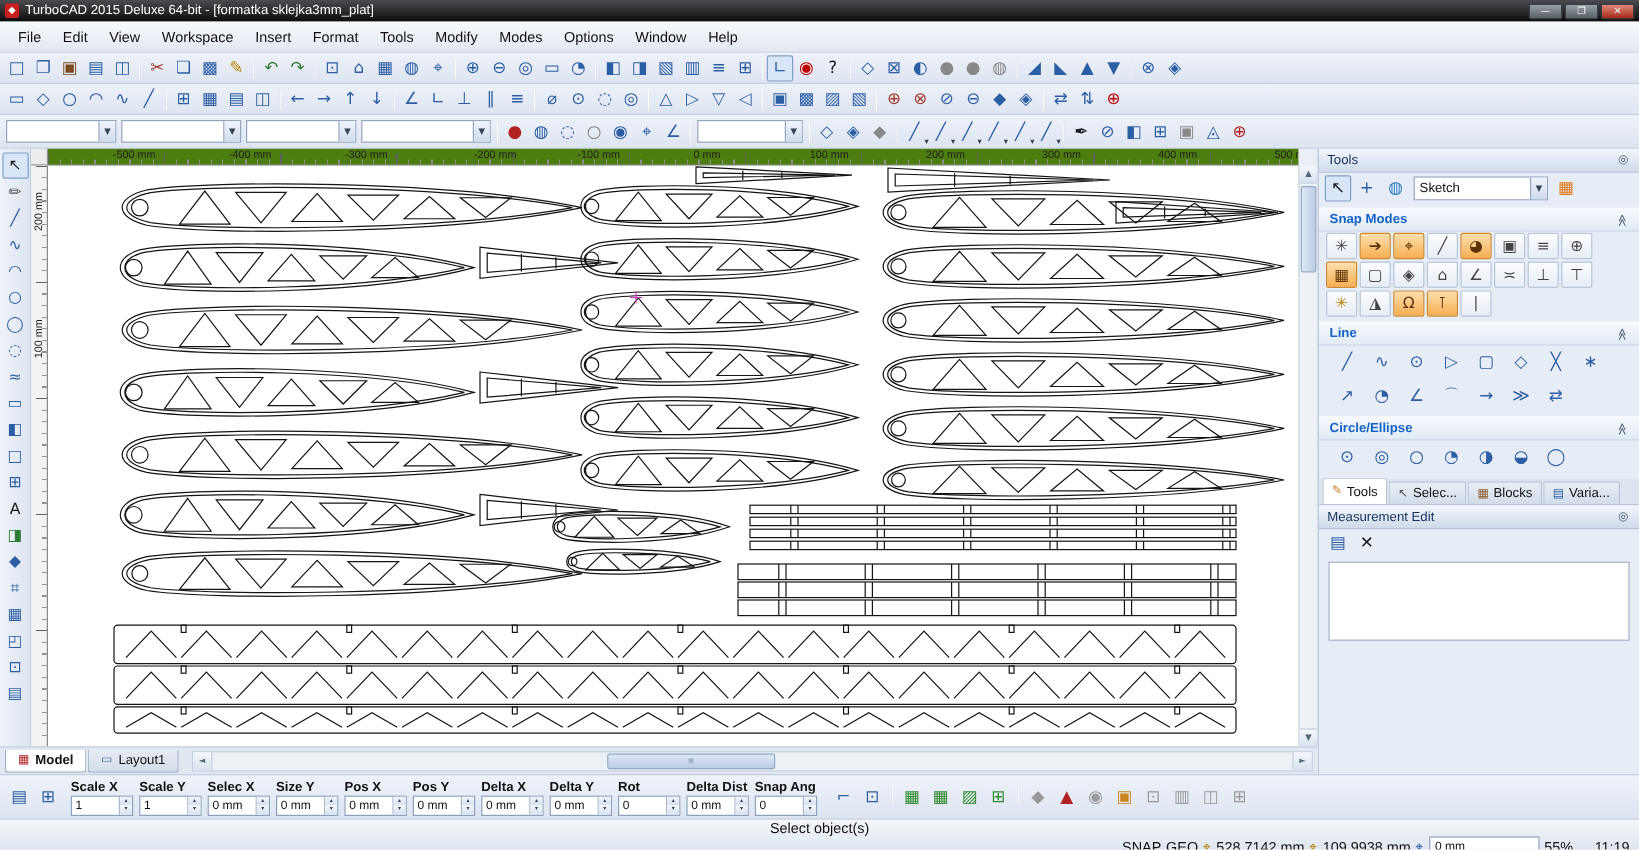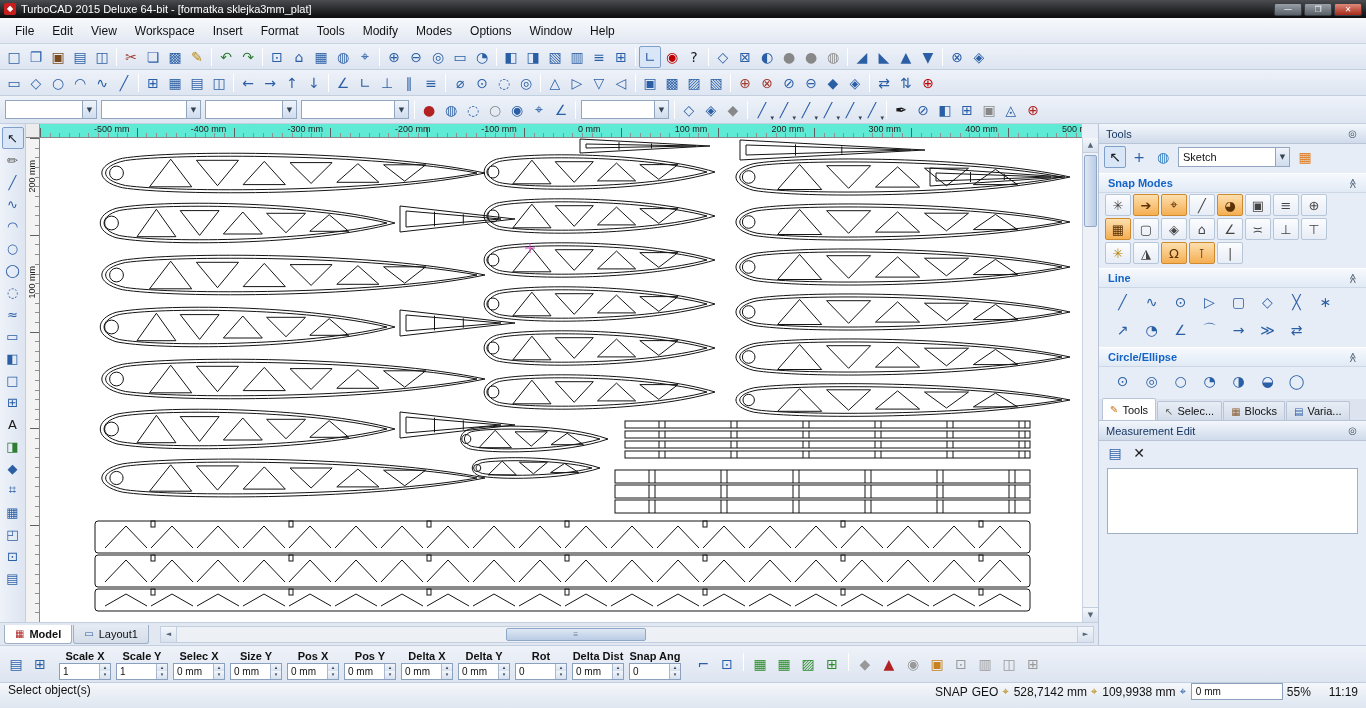--- a/index.html
+++ b/index.html
@@ -28,21 +28,21 @@
 .tbcombo{height:19px;background:#fff;border:1px solid #93a6bf;display:flex;align-items:center;margin:0 2px;flex:0 0 auto;position:relative;font-size:11px;padding-left:4px;}
 .tbcombo .arr{position:absolute;right:0;top:0;bottom:0;width:14px;background:linear-gradient(#f0f4fa,#cfdced);border-left:1px solid #93a6bf;font-size:7px;display:flex;align-items:center;justify-content:center;color:#345;font-family:"DejaVu Sans",sans-serif;}
 .lsarr{position:absolute;right:-1px;bottom:-1px;font-size:7px;color:#345;}
 
 
 #lefttb{position:absolute;left:0;top:124px;width:26px;height:498px;background:linear-gradient(90deg,#eef2f9,#dde5f1);border-right:1px solid #c3cedf;display:flex;flex-direction:column;align-items:center;padding-top:3px;}
 #lefttb .tbi{width:22px;height:22px;font-size:13px;}
 
 
 #rcorner{position:absolute;left:26px;top:124px;width:14px;height:14px;background:#ececec;border-right:1px solid #999;border-bottom:1px solid #888;}
-#rtop{position:absolute;left:40px;top:124px;width:1042px;height:14px;background:#5eead4;border-bottom:1px solid #888;overflow:hidden;}
+#rtop{position:absolute;left:40px;top:124px;width:1042px;height:14px;background:#4d7c0f;border-bottom:1px solid #888;overflow:hidden;}
 #rtop .t1{position:absolute;bottom:0;left:0;width:100%;height:4px;background:repeating-linear-gradient(90deg,#909090 0 1px,transparent 1px 9.68px);}
 #rtop .t2{position:absolute;bottom:0;left:0;width:100%;height:9px;background:repeating-linear-gradient(90deg,#606060 0 1px,transparent 1px 96.8px);}
 .hlab{position:absolute;top:0;font-size:9px;color:#222;white-space:nowrap;}
 #rleft{position:absolute;left:26px;top:138px;width:14px;height:484px;background:#f3f3f3;border-right:1px solid #888;overflow:hidden;}
 #rleft .t1{position:absolute;right:0;top:0;height:100%;width:4px;background:repeating-linear-gradient(180deg,#909090 0 1px,transparent 1px 9.68px);}
 #rleft .t2{position:absolute;right:0;top:0;height:100%;width:9px;background:repeating-linear-gradient(180deg,#606060 0 1px,transparent 1px 96.8px);}
 .vlab{position:absolute;left:1px;writing-mode:vertical-rl;transform:rotate(180deg);font-size:9px;color:#222;}
 #canvas{position:absolute;left:40px;top:138px;width:1042px;height:484px;background:#fff;}
 #vscroll{position:absolute;left:1082px;top:138px;width:16px;height:484px;background:#eef1f6;border-left:1px solid #c9d2e0;}
 .sbtn{height:15px;width:100%;display:flex;align-items:center;justify-content:center;font-size:7px;color:#567;background:linear-gradient(#f4f7fb,#d8e1ee);border-bottom:1px solid #c3cedf;font-family:"DejaVu Sans",sans-serif;}
@@ -76,27 +76,27 @@
 .hbtn{width:16px;height:100%;display:flex;align-items:center;justify-content:center;font-size:7px;color:#567;background:linear-gradient(#f4f7fb,#d8e1ee);font-family:"DejaVu Sans",sans-serif;}
 .hbtn.left{border-right:1px solid #c3cedf;}
 .hbtn.right{position:absolute;right:0;border-left:1px solid #c3cedf;}
 .hthumb{position:absolute;left:345px;width:140px;top:1px;bottom:1px;background:linear-gradient(#dfe8f4,#b9cbe4);border:1px solid #8fa8c8;border-radius:2px;display:flex;align-items:center;justify-content:center;font-size:8px;color:#68829f;}
 
 
 #coordrow{position:absolute;left:0;top:645px;width:1366px;height:37px;background:linear-gradient(#eef2f9,#dde5f1);border-top:1px solid #c3cedf;display:flex;align-items:center;padding:0 5px;overflow:hidden;}
 .cicons{display:flex;gap:2px;margin-right:8px;}
 #coordfields{display:flex;}
 .cg{display:flex;flex-direction:column;margin-right:5px;min-width:52px;}
-.cl{font-size:11px;font-weight:bold;height:14px;line-height:15px;white-space:nowrap;text-align:center;}
+.cl{font-size:11px;font-weight:bold;height:14px;line-height:15px;white-space:nowrap;}
 .cf{width:52px;height:17px;background:#fff;border:1px solid #8aa0bd;display:flex;align-items:center;position:relative;font-size:10px;padding-left:3px;}
 .spin{position:absolute;right:0;top:0;bottom:0;width:11px;display:flex;flex-direction:column;border-left:1px solid #a9b8cc;}
 .spin span{flex:1;font-size:5px;line-height:7px;text-align:center;color:#345;background:linear-gradient(#f2f6fb,#d7e1ef);font-family:"DejaVu Sans",sans-serif;}
 
 
-#statusbar{position:absolute;left:0;top:682px;width:1366px;height:26px;background:linear-gradient(#f4f7fb,#dfe6f0);border-top:1px solid #c3cedf;display:flex;align-items:flex-start;padding:0 8px;font-size:12px;}
+#statusbar{position:absolute;left:0;top:682px;width:1366px;height:26px;background:linear-gradient(#f4f7fb,#dfe6f0);border-top:1px solid #c3cedf;display:flex;align-items:center;padding:0 8px;font-size:12px;flex-direction:column;}
 .sright{margin-left:auto;display:flex;align-items:center;gap:4px;}
 .sfield{display:flex;align-items:center;gap:5px;}
 .sico{font-size:11px;font-family:"DejaVu Sans",sans-serif;}
 .zbox{width:92px;height:17px;background:#fff;border:1px solid #8aa0bd;font-size:10px;display:flex;align-items:center;padding-left:4px;}
 </style>
 </head>
 <body>
 
 <div id="app">
 

